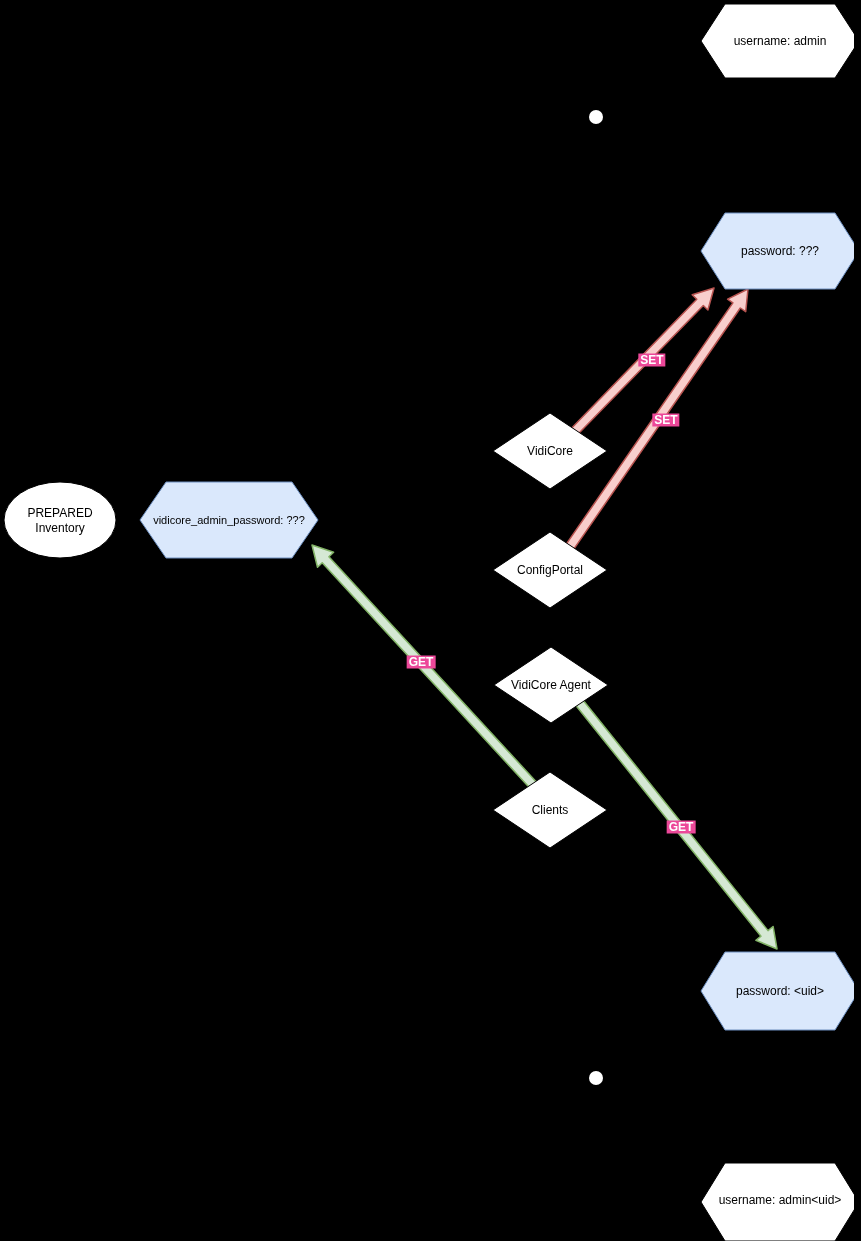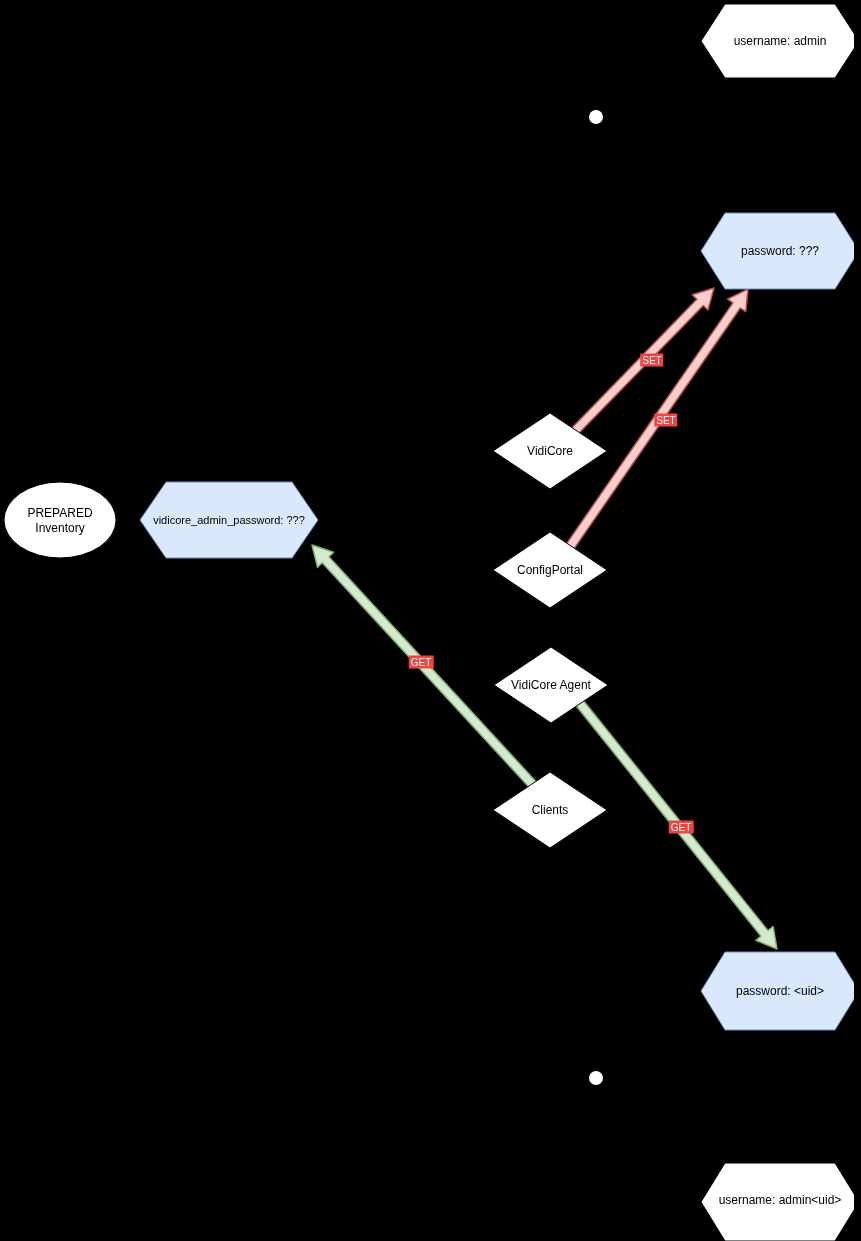--- a/index.html
+++ b/index.html
@@ -29,26 +29,27 @@
     font-size: 12px;
     fill: #000000;
     text-anchor: middle;
     dominant-baseline: central;
   }
   text.small { font-size: 11px; }
 
   .edge-label {
     position: absolute;
     transform: translate(-50%, -50%);
-    background: #ef4444;
+    background: #ec4899;
     color: #ffffff;
-    font-size: 10px;
+    font-size: 12px;
     line-height: 13px;
     padding: 0 2px;
     white-space: nowrap;
+    font-weight: bold;
   }
 </style>
 </head>
 <body>
 
 <div class="canvas">
   <svg width="861" height="1241" viewBox="0 0 861 1241">
 
     <g id="arrows">
         <path d="M575.2,437.1 L 703.3,305.5 L 707.9,310.0 L 714.0,288.0 L 692.2,294.7 L 696.8,299.2 L 568.8,430.9 Z" class="arrow-set"></path>

